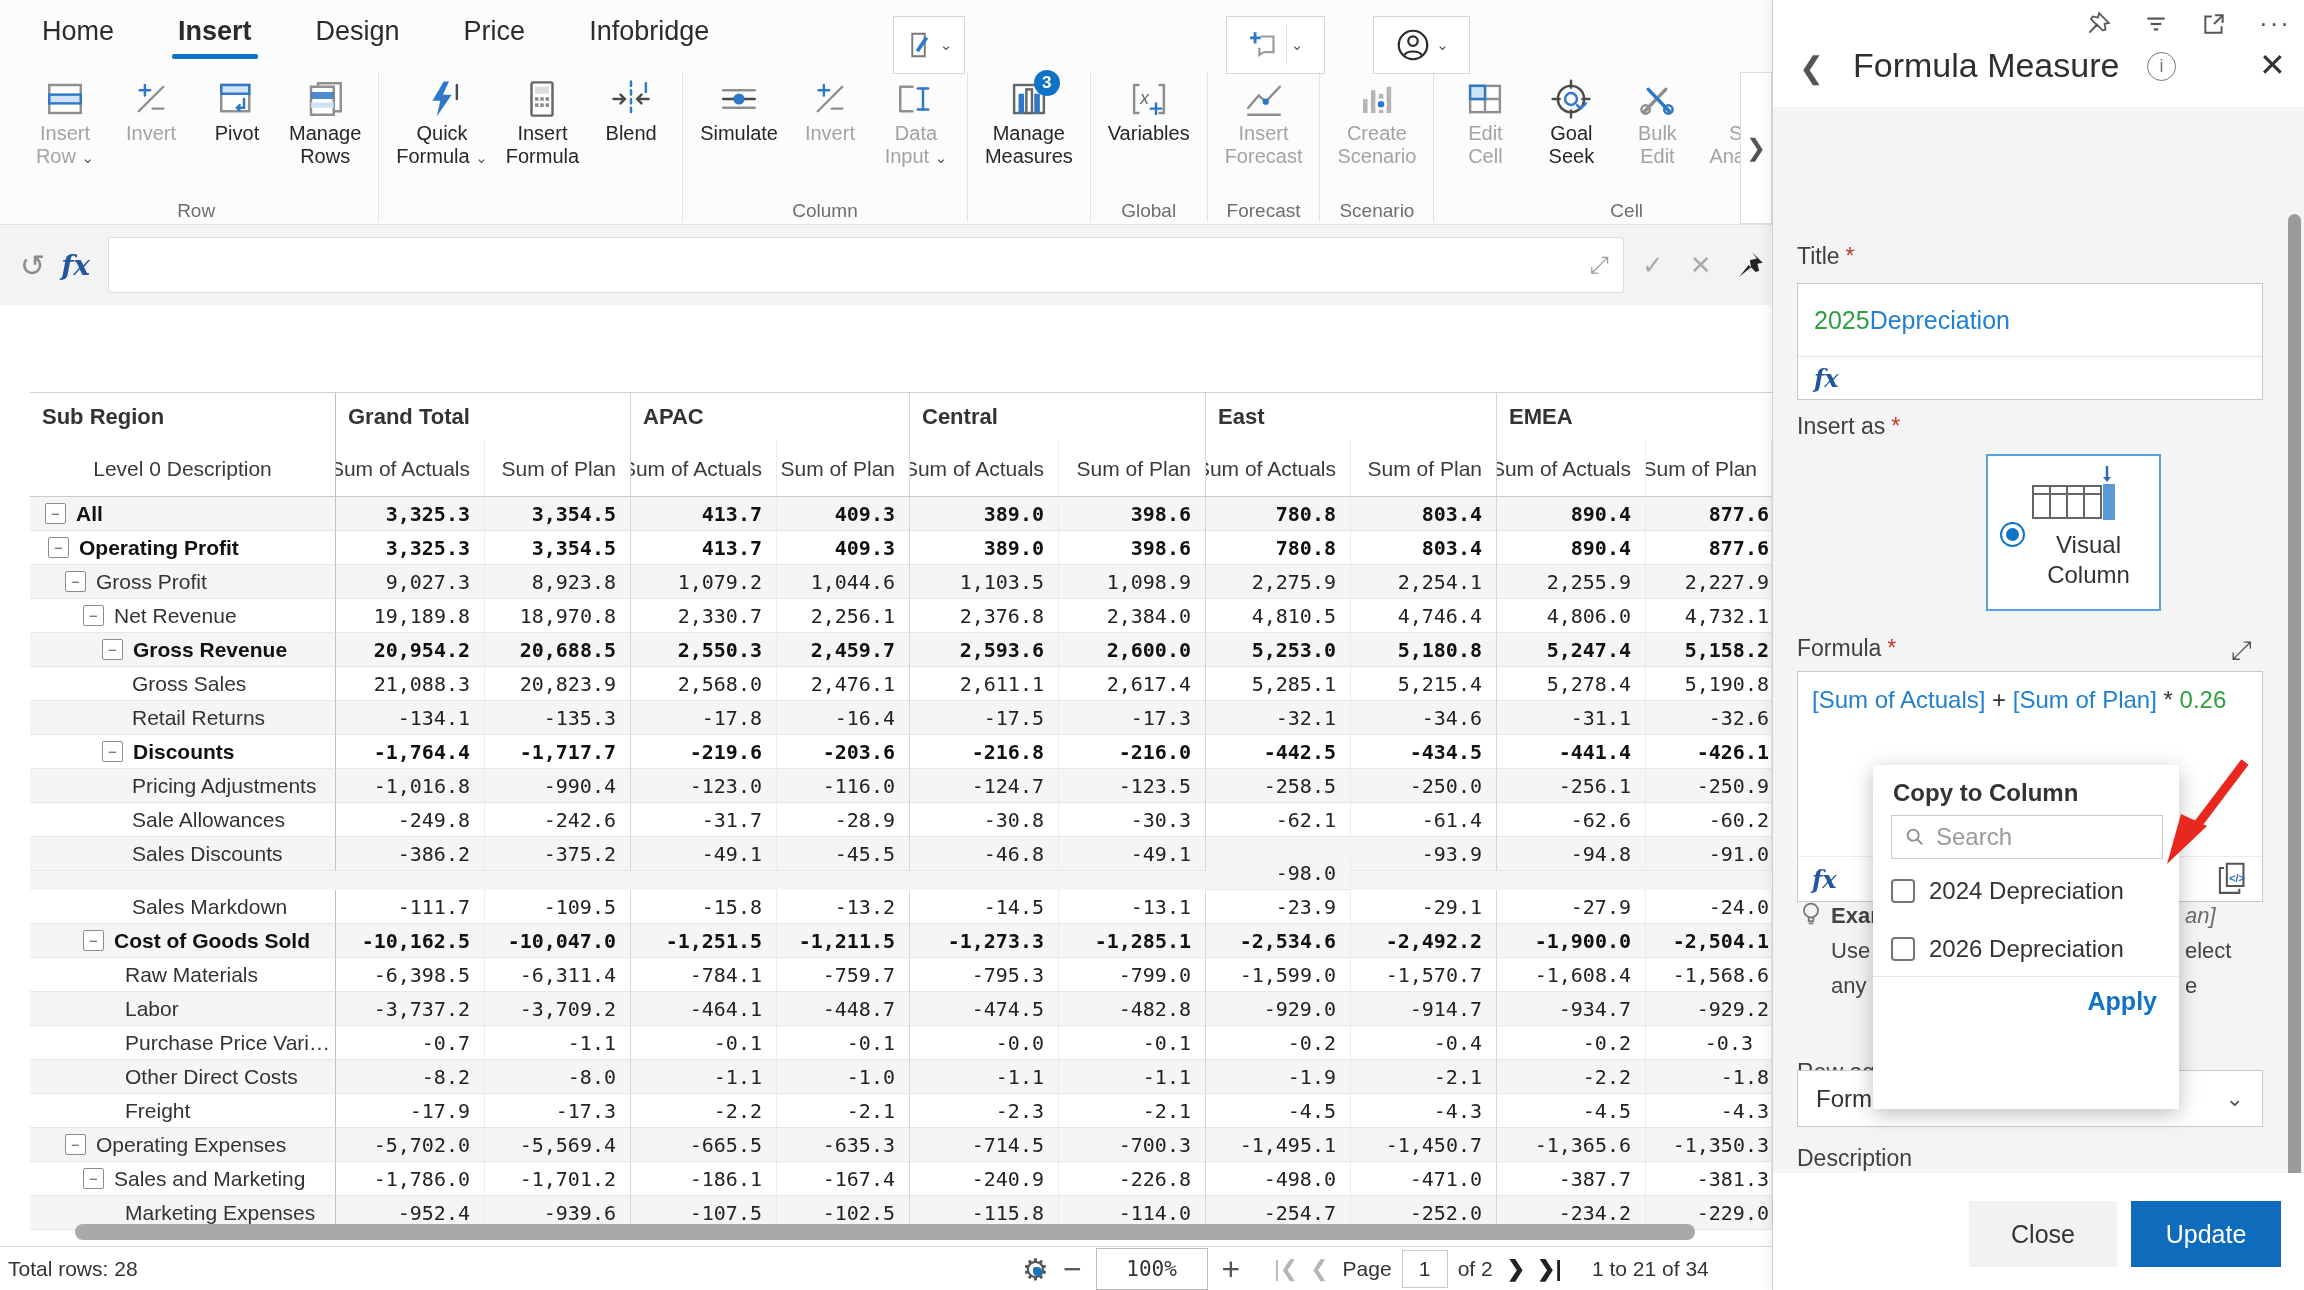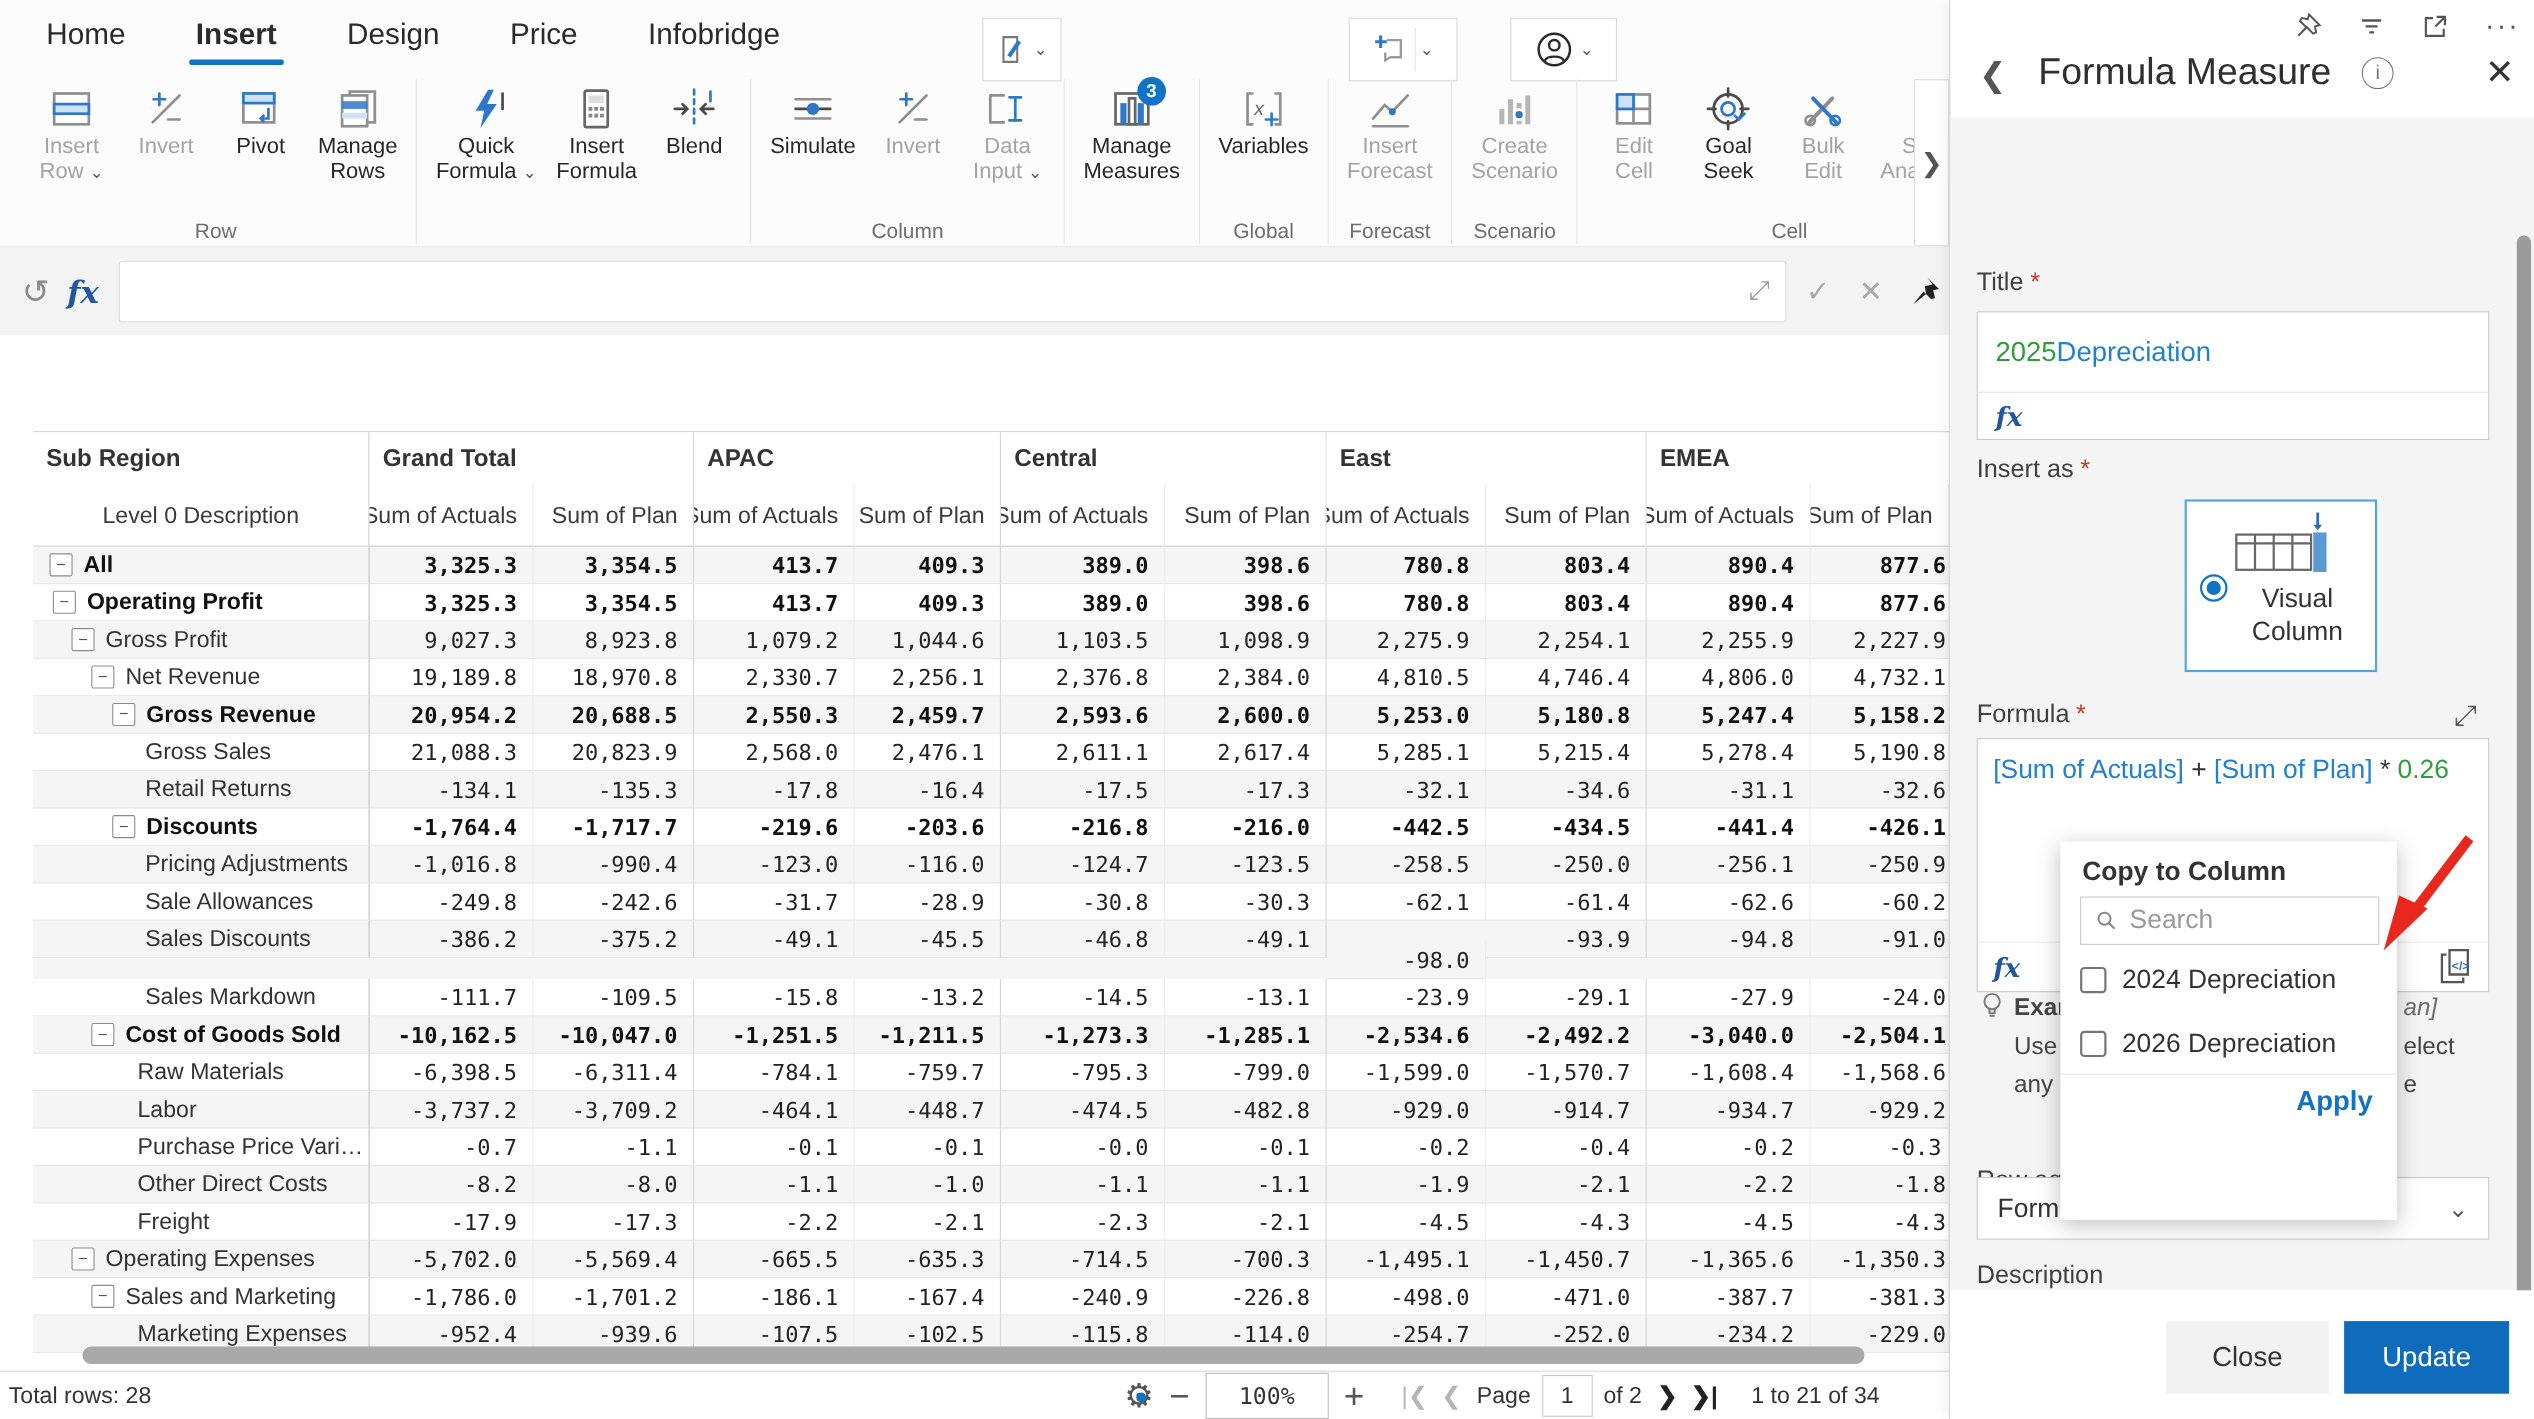--- a/index.html
+++ b/index.html
@@ -645,21 +645,21 @@
             <span class="rowlabel">Cost of Goods Sold</span>
           </div>
           <div class="cell vcell colsep" style="width: 149px;">-10,162.5</div>
           <div class="cell vcell regsep" style="width: 146px;">-10,047.0</div>
           <div class="cell vcell colsep" style="width: 146px;">-1,251.5</div>
           <div class="cell vcell regsep" style="width: 133px;">-1,211.5</div>
           <div class="cell vcell colsep" style="width: 149px;">-1,273.3</div>
           <div class="cell vcell regsep" style="width: 147px;">-1,285.1</div>
           <div class="cell vcell colsep" style="width: 145px;">-2,534.6</div>
           <div class="cell vcell regsep" style="width: 146px;">-2,492.2</div>
-          <div class="cell vcell colsep" style="width: 149px;">-3,040.0</div>
+          <div class="cell vcell colsep" style="width: 149px;">-1,900.0</div>
           <div class="cell vcell colsep" style="width: 126px; padding-right: 2px;">-2,504.1</div>
         </div>
         <div class="trow brow">
           <div class="cell lblcell" style="width: 306px; padding-left: 95px;">
             <span class="rowlabel">Raw Materials</span>
           </div>
           <div class="cell vcell colsep" style="width: 149px;">-6,398.5</div>
           <div class="cell vcell regsep" style="width: 146px;">-6,311.4</div>
           <div class="cell vcell colsep" style="width: 146px;">-784.1</div>
           <div class="cell vcell regsep" style="width: 133px;">-759.7</div>
@@ -691,21 +691,21 @@
           </div>
           <div class="cell vcell colsep" style="width: 149px;">-0.7</div>
           <div class="cell vcell regsep" style="width: 146px;">-1.1</div>
           <div class="cell vcell colsep" style="width: 146px;">-0.1</div>
           <div class="cell vcell regsep" style="width: 133px;">-0.1</div>
           <div class="cell vcell colsep" style="width: 149px;">-0.0</div>
           <div class="cell vcell regsep" style="width: 147px;">-0.1</div>
           <div class="cell vcell colsep" style="width: 145px;">-0.2</div>
           <div class="cell vcell regsep" style="width: 146px;">-0.4</div>
           <div class="cell vcell colsep" style="width: 149px;">-0.2</div>
-          <div class="cell vcell colsep" style="width: 126px; padding-right: 6px;">-0.3</div>
+          <div class="cell vcell colsep" style="width: 126px; padding-right: 18px;">-0.3</div>
         </div>
         <div class="trow brow stripe">
           <div class="cell lblcell stripe" style="width: 306px; padding-left: 95px;">
             <span class="rowlabel">Other Direct Costs</span>
           </div>
           <div class="cell vcell colsep" style="width: 149px;">-8.2</div>
           <div class="cell vcell regsep" style="width: 146px;">-8.0</div>
           <div class="cell vcell colsep" style="width: 146px;">-1.1</div>
           <div class="cell vcell regsep" style="width: 133px;">-1.0</div>
           <div class="cell vcell colsep" style="width: 149px;">-1.1</div>

